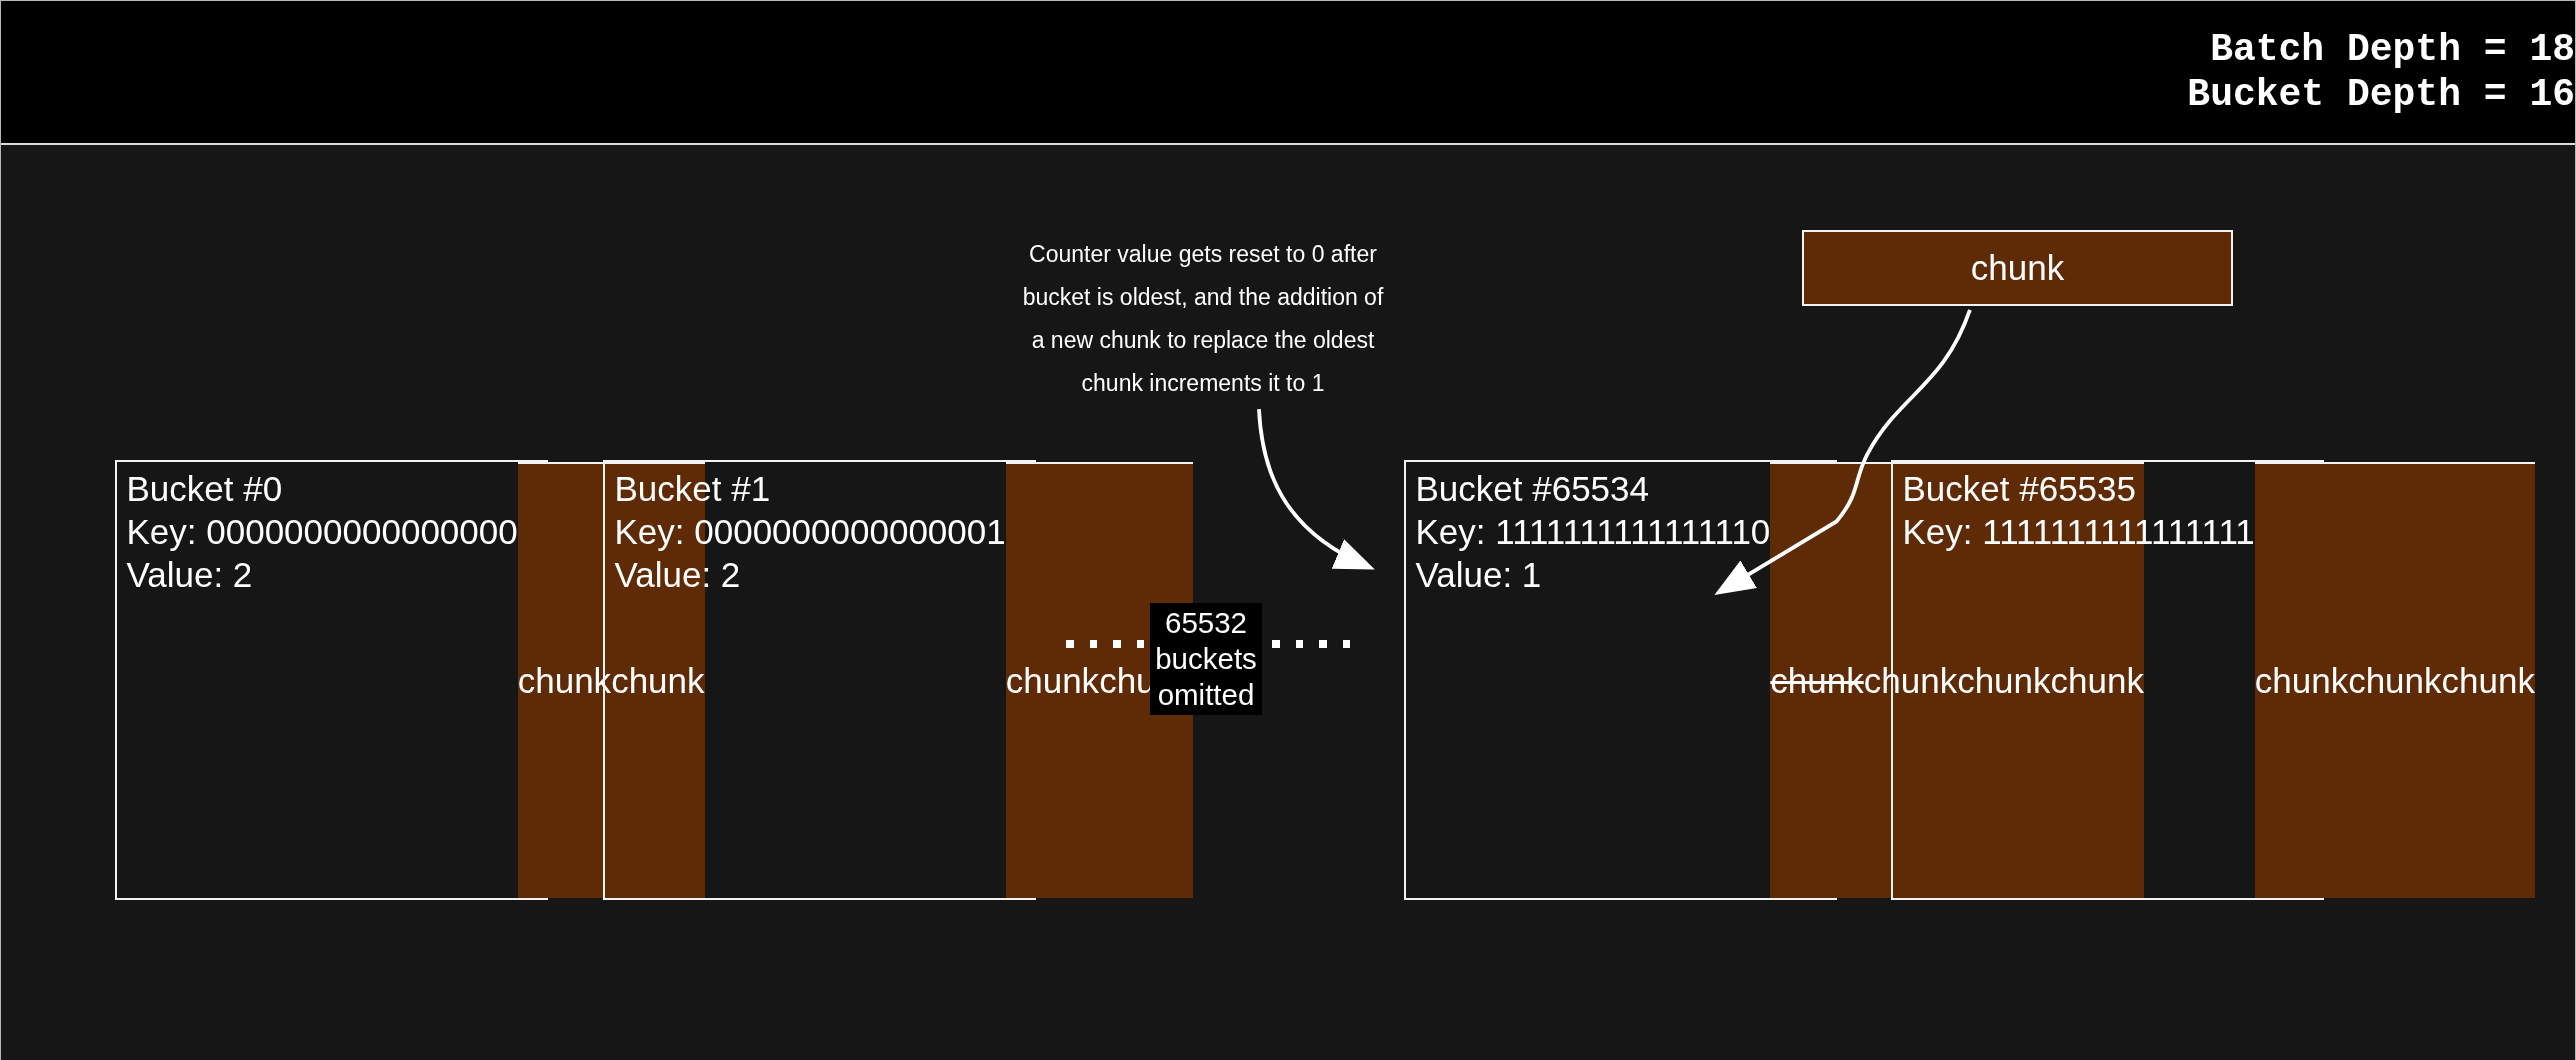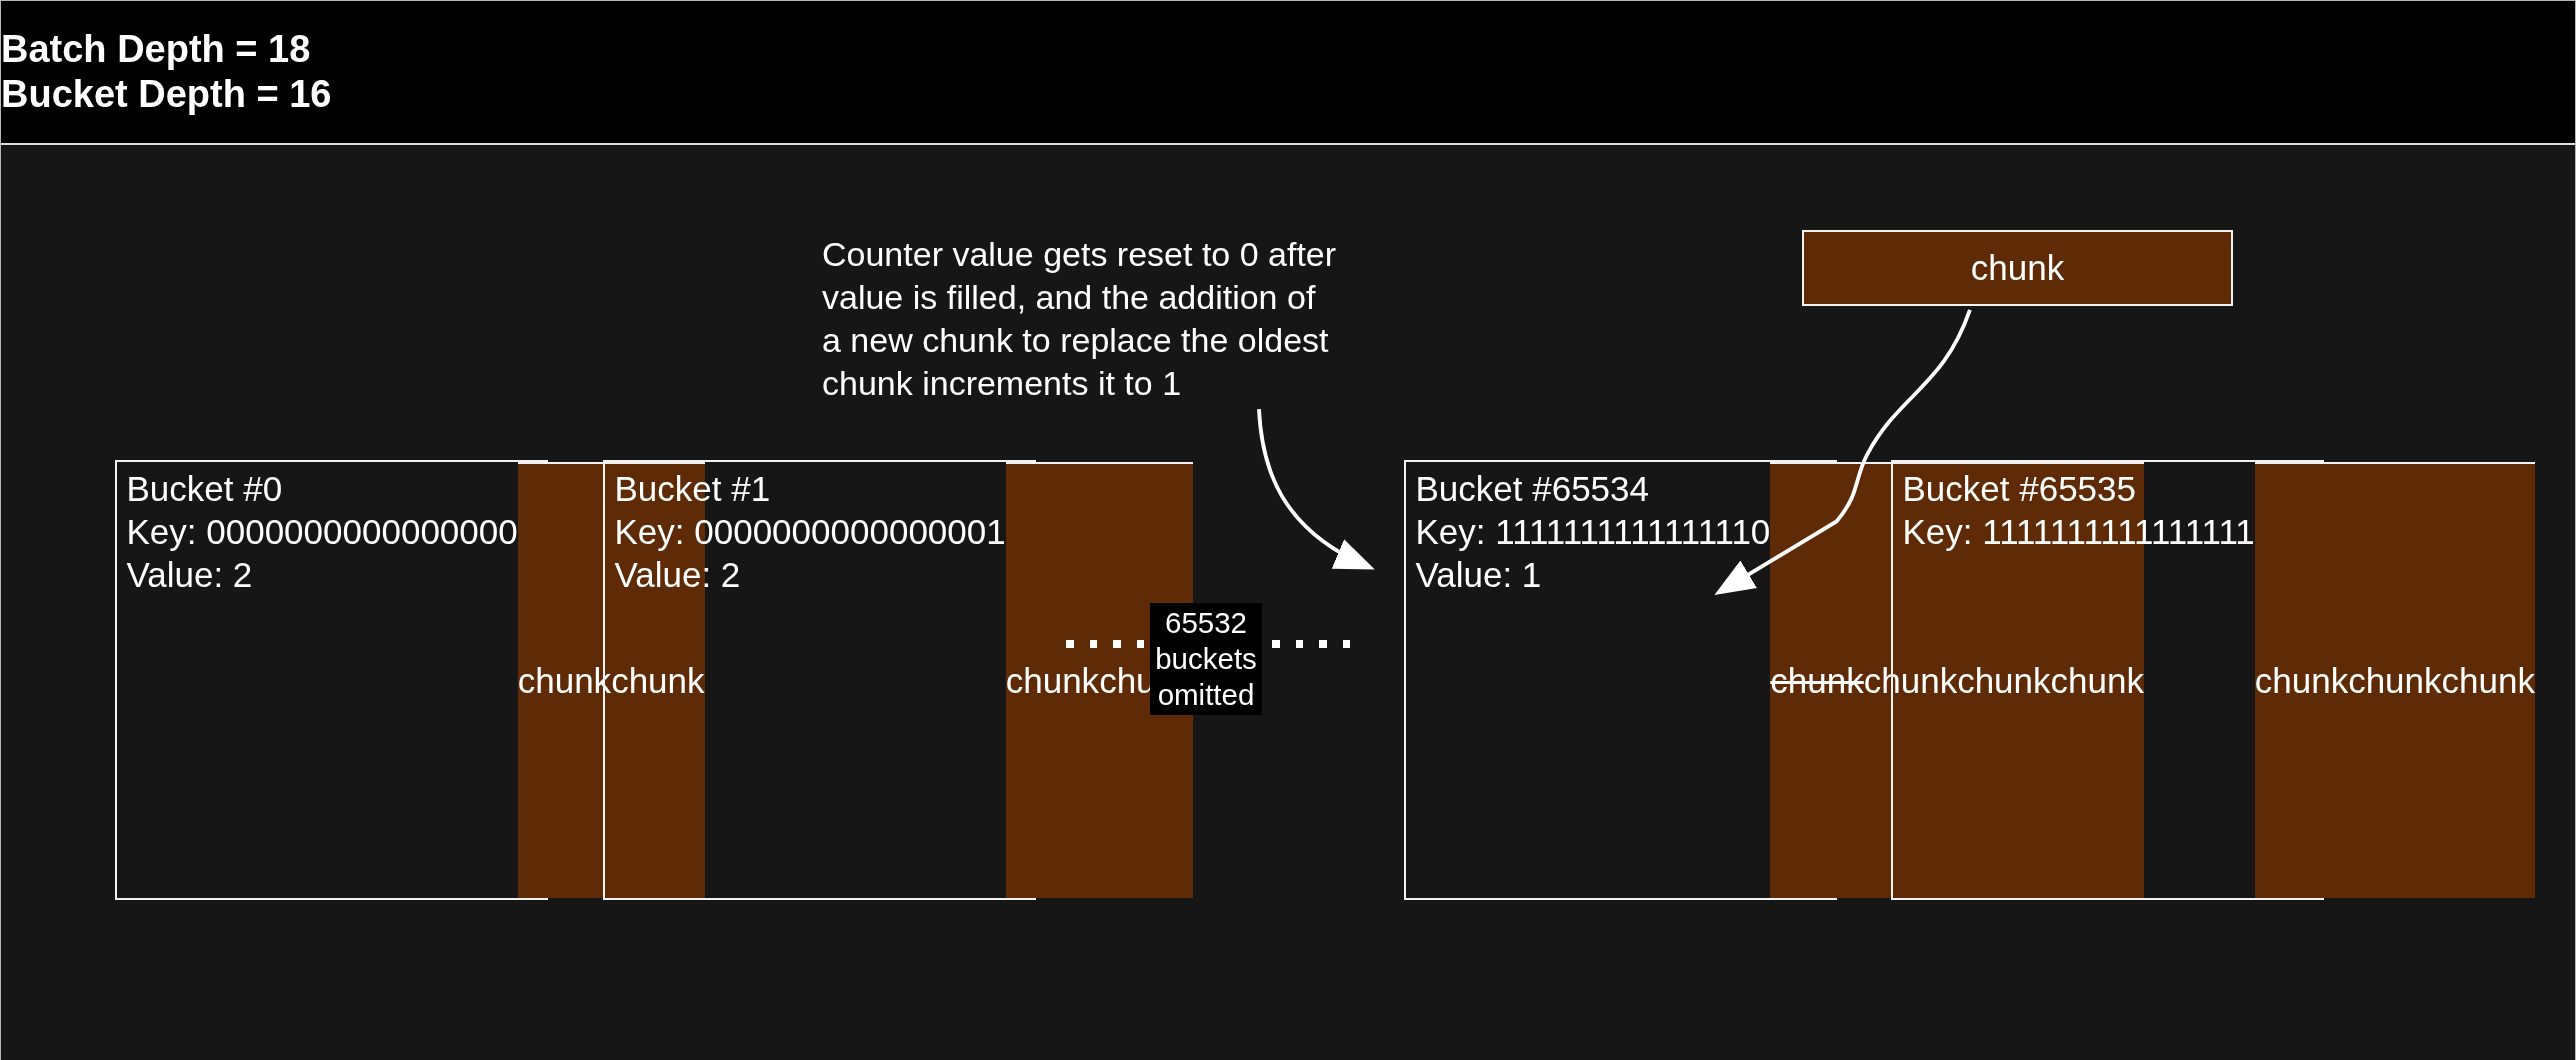--- a/index.html
+++ b/index.html
@@ -7,25 +7,25 @@
     --chunk-fill:#5f2b07; --text:#ffffff; --frame:#b7b7b7;
   }
   *{margin:0;padding:0;box-sizing:border-box;}
   html,body{background:#101010;}
   body{font-family:"Liberation Sans","DejaVu Sans",sans-serif;color:var(--text);}
   .canvas{position:relative;width:2576px;height:1061px;background:var(--background);
           border:1.9px solid var(--frame);overflow:hidden;}
   
   .header{position:absolute;left:0;top:0;width:100%;height:144px;background:var(--header-bg);
           border-bottom:2.9px solid #dcdcdc;display:flex;flex-direction:column;
-          align-items:flex-start;justify-content:center;}
+          align-items:flex-end;justify-content:center;font-family:Liberation Mono, monospace;}
   .title-line{font-size:38px;font-weight:bold;line-height:45px;color:var(--text);}
   
-  .annotation{position:absolute;left:821px;top:232px;width:762px;
-              font-size:34px;line-height:43px;color:var(--text);}
+  .annotation{position:absolute;left:821px;top:232px;width:762px;text-align:center;
+              font-size:23px;line-height:43px;color:var(--text);}
   
   .floating-chunk{position:absolute;left:1801px;top:229px;width:431px;height:76px;
                   background:var(--chunk-fill);border:2.9px solid var(--border);
                   display:flex;align-items:center;justify-content:center;font-size:35px;}
   
   .bucket{position:absolute;top:459px;width:433px;height:440px;border:2.9px solid var(--border);
           display:flex;flex-direction:row;}
   .bucket-header{flex:none;height:136px;padding:4.8px 0 0 9.5px;font-size:35px;line-height:43px;
                  white-space:nowrap;}
   .slot{flex:1;border-top:2.9px solid var(--border);display:flex;align-items:center;
@@ -48,21 +48,21 @@
 
 <div class="canvas">
 
   <div class="header">
     <div class="title-line">Batch Depth = 18</div>
     <div class="title-line">Bucket Depth = 16</div>
   </div>
 
   <div class="annotation">
     <div>Counter value gets reset to 0 after</div>
-    <div>value is filled, and the addition of</div>
+    <div>bucket is oldest, and the addition of</div>
     <div>a new chunk to replace the oldest</div>
     <div>chunk increments it to 1</div>
   </div>
 
   <div class="floating-chunk">
     <span class="slot-label">chunk</span>
   </div>
 
   <div class="bucket" style="left:114px">
     <div class="bucket-header">

